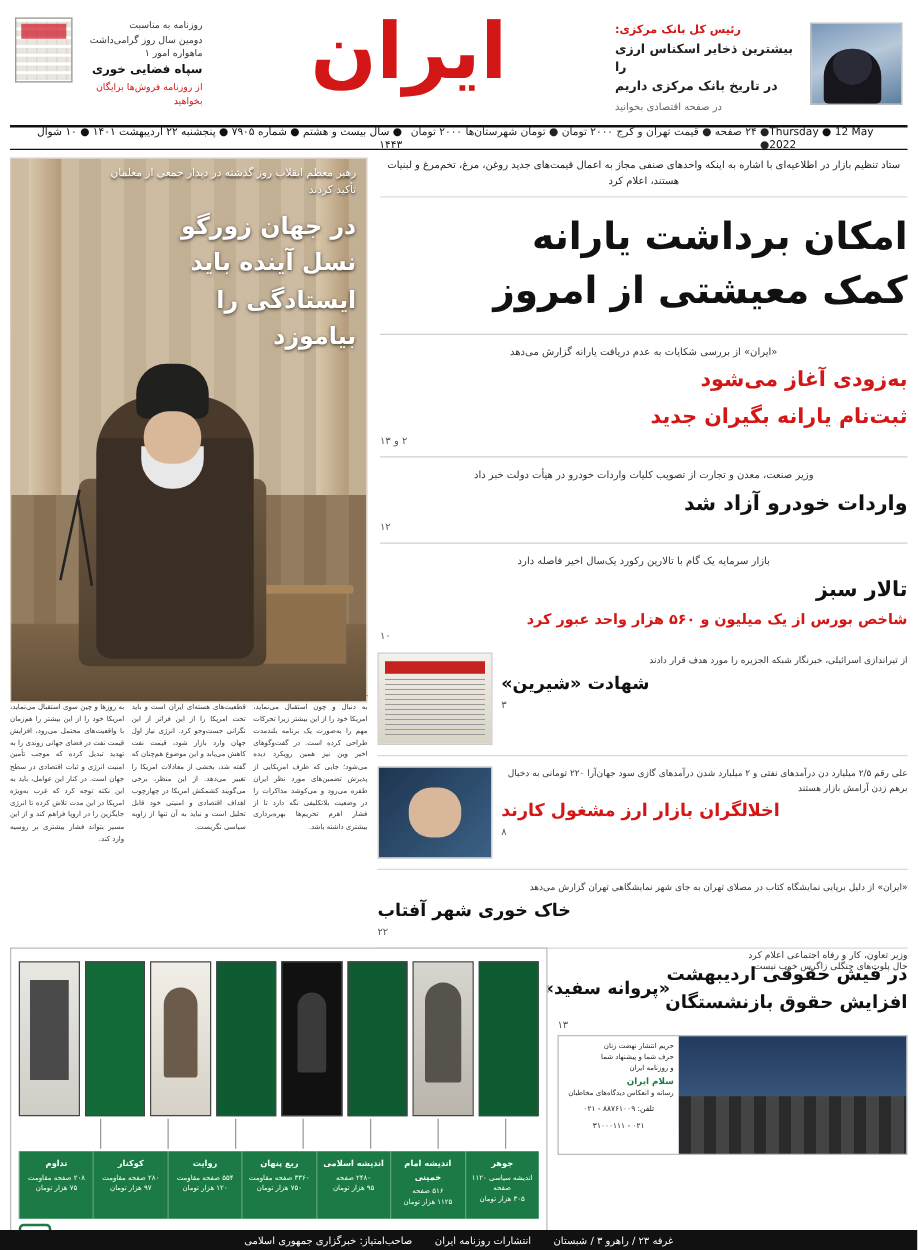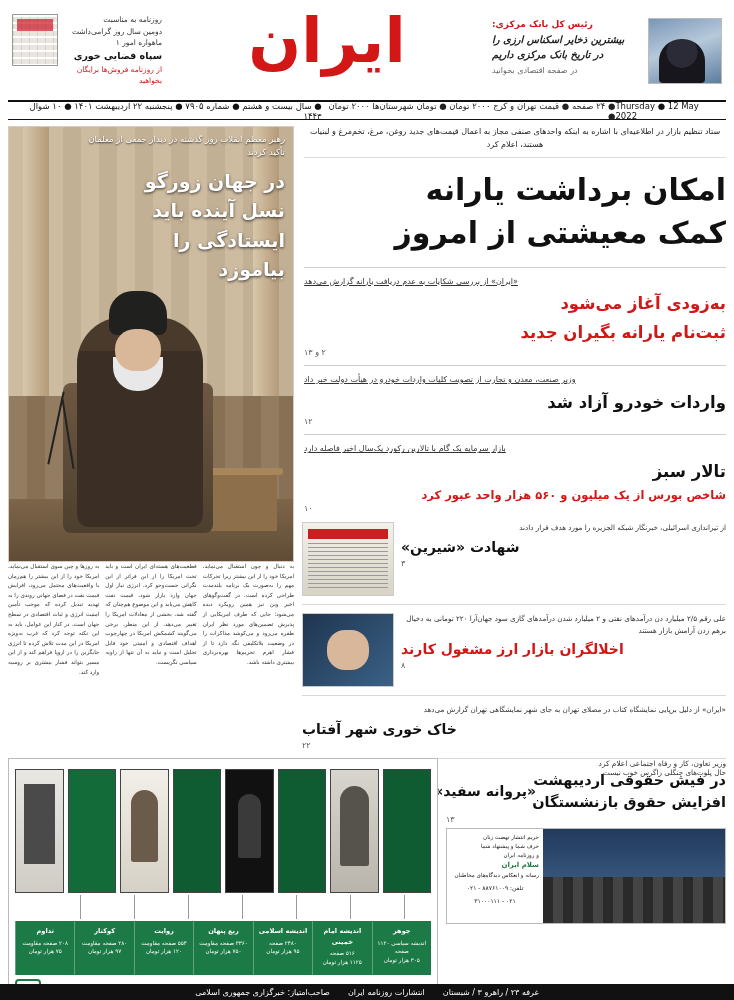--- a/index.html
+++ b/index.html
@@ -31,21 +31,21 @@
     background:linear-gradient(160deg,#7a97b8,#b7c9da 45%,#5d7e9e);
     position:relative; overflow:hidden;
   }
   .promo-photo::after{
     content:""; position:absolute; left:10px; bottom:0; width:46px; height:44px;
     background:radial-gradient(circle at 50% 30%, #2b2b38 0 40%, #16161c 41% 100%);
     border-radius:22px 22px 4px 4px;
   }
   .promo-txt { text-align:left; font-size:8px; line-height:1.5; color:#222; }
   .promo-txt .red { color:#d31717; font-weight:bold; font-size:9px; }
-  .promo-txt .big { font-size:10px; font-weight:bold;font-style:italic; }
+  .promo-txt .big { font-size:10px; font-weight:bold; }
   .lb-thumb { width:64px; height:52px; border:1px solid #999; background:#e9e6df;
      background-image:linear-gradient(#fff 2px, transparent 2px), linear-gradient(90deg,#d7d2c7 1px, transparent 1px);
      background-size:100% 7px, 8px 100%; position:relative; }
   .lb-thumb::before{ content:""; position:absolute; inset:4px 4px auto 4px; height:12px; background:#c12; opacity:.7;}
   .lb-row { display:flex; flex-direction:row-reverse; gap:5px; }
   .lb-text { font-size:7.5px; line-height:1.55; color:#333; text-align:right; }
   .lb-text .b { font-weight:bold; font-size:9.5px; color:#111; }
   .lb-text .r { color:#d31717; font-size:7.5px; }
 
   
@@ -98,21 +98,21 @@
     color:#fff; font-size:8.5px; line-height:1.5; text-shadow:0 1px 2px rgba(0,0,0,.8);
   }
 
   
   .lead-col { flex:1; padding-left:2px; }
   .lead-kicker { font-size:8px; line-height:1.6; text-align:center; color:#222; border-bottom:1px solid #ddd; padding-bottom:5px; }
   .lead-title {
     font-size:30px; font-weight:bold; line-height:1.45; text-align:right; color:#111; margin:10px 0 12px 0;
   }
   .hr-thin { border:0; border-top:1px solid #cfcfcf; margin:8px 0; }
-  .news-kicker { font-size:8px; line-height:1.6; text-align:left; color:#333;text-decoration:underline; }
+  .news-kicker { font-size:8px; line-height:1.6; text-align:center; color:#333; }
   .news-title { font-size:16.5px; font-weight:bold; line-height:1.5; text-align:right; color:#d31717; margin-top:4px; }
   .news-title.dark { color:#111; }
   .pagenum { font-size:8px; color:#555; text-align:left; margin-top:2px; }
   .news-sub { font-size:11.5px; font-weight:bold; color:#d31717; text-align:right; margin-top:3px; }
 
   
   .midwrap { display:flex; flex-direction:row-reverse; gap:8px; margin-top:8px; height:230px; }
   .txtcol { width:286px; }
   .txt-head { font-size:12.5px; font-weight:bold; text-align:right; border-bottom:1px solid #111; padding-bottom:4px; }
   .cols3 { display:flex; flex-direction:row-reverse; gap:6px; margin-top:5px; }

